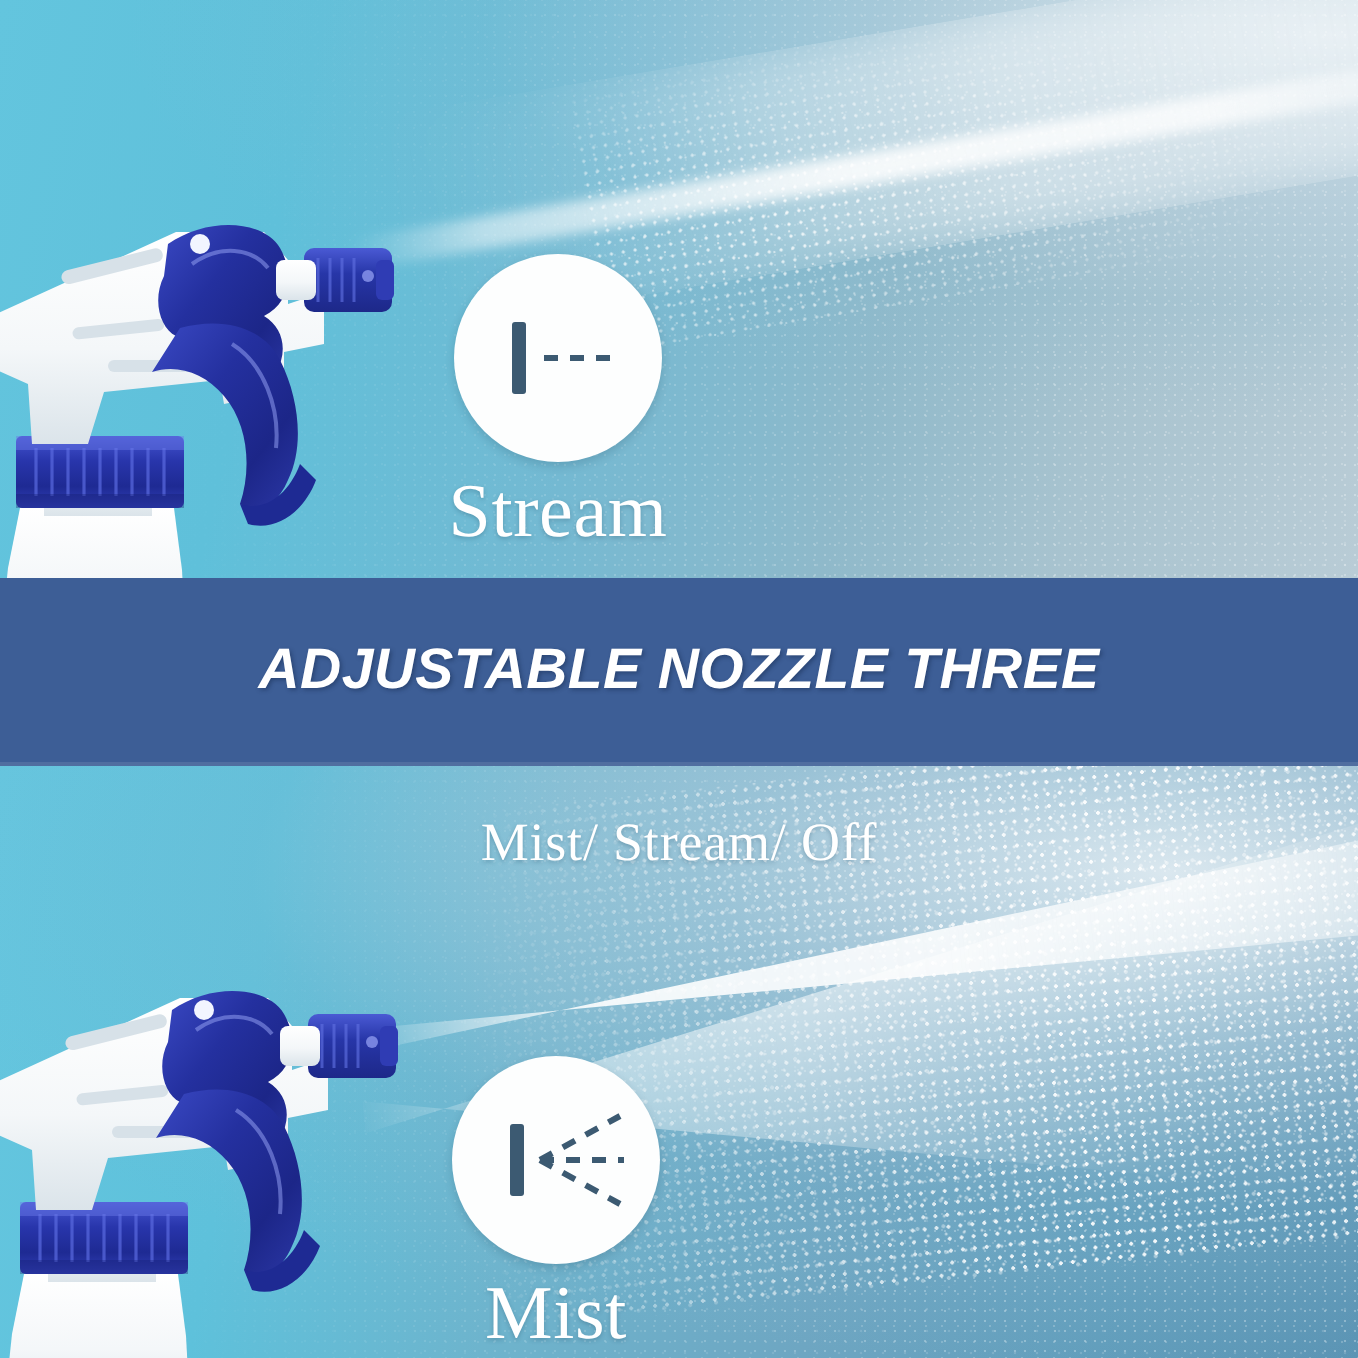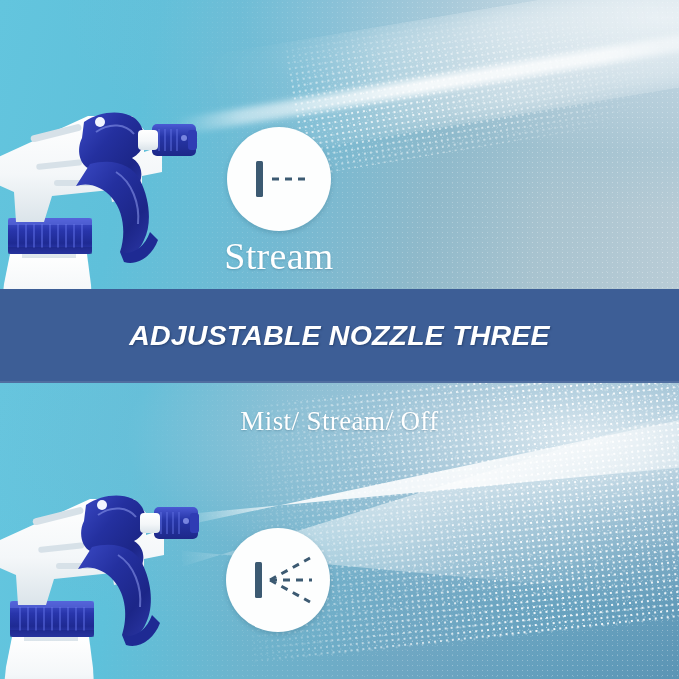--- a/index.html
+++ b/index.html
@@ -346,20 +346,21 @@
     <div class="badge-circle">
       <svg class="icon-svg" viewBox="0 0 104 104">
         <rect x="29" y="34" width="7" height="36" rx="1.5" fill="#3c5a72"></rect>
         <g stroke="#3c5a72" stroke-width="3" stroke-dasharray="7 6" stroke-linecap="butt">
           <line x1="44" y1="52" x2="84" y2="30"></line>
           <line x1="44" y1="52" x2="86" y2="52"></line>
           <line x1="44" y1="52" x2="84" y2="74"></line>
         </g>
       </svg>
     </div>
+    <div class="badge-label">Mist</div>
   </div>
 
   <div class="banner">
     <div class="banner-line">ADJUSTABLE NOZZLE THREE</div>
   </div>
 
   <div class="subtitle">Mist/ Stream/ Off</div>
 
 </div>
 

